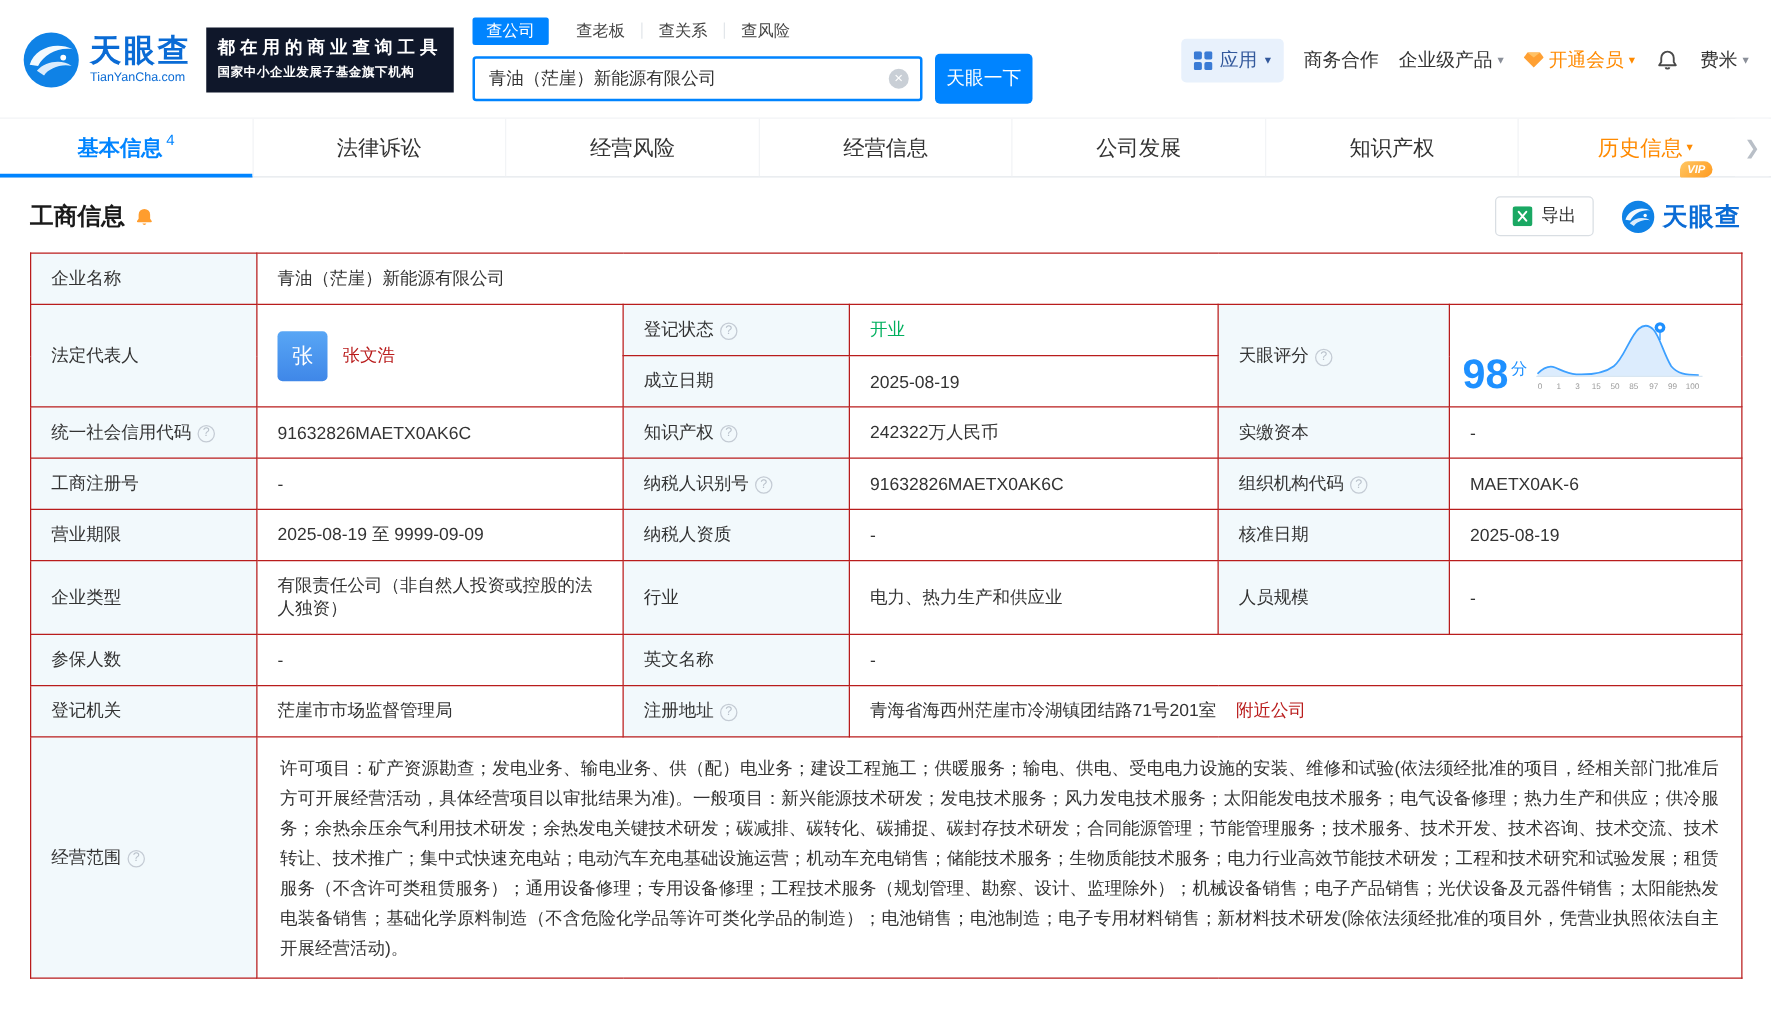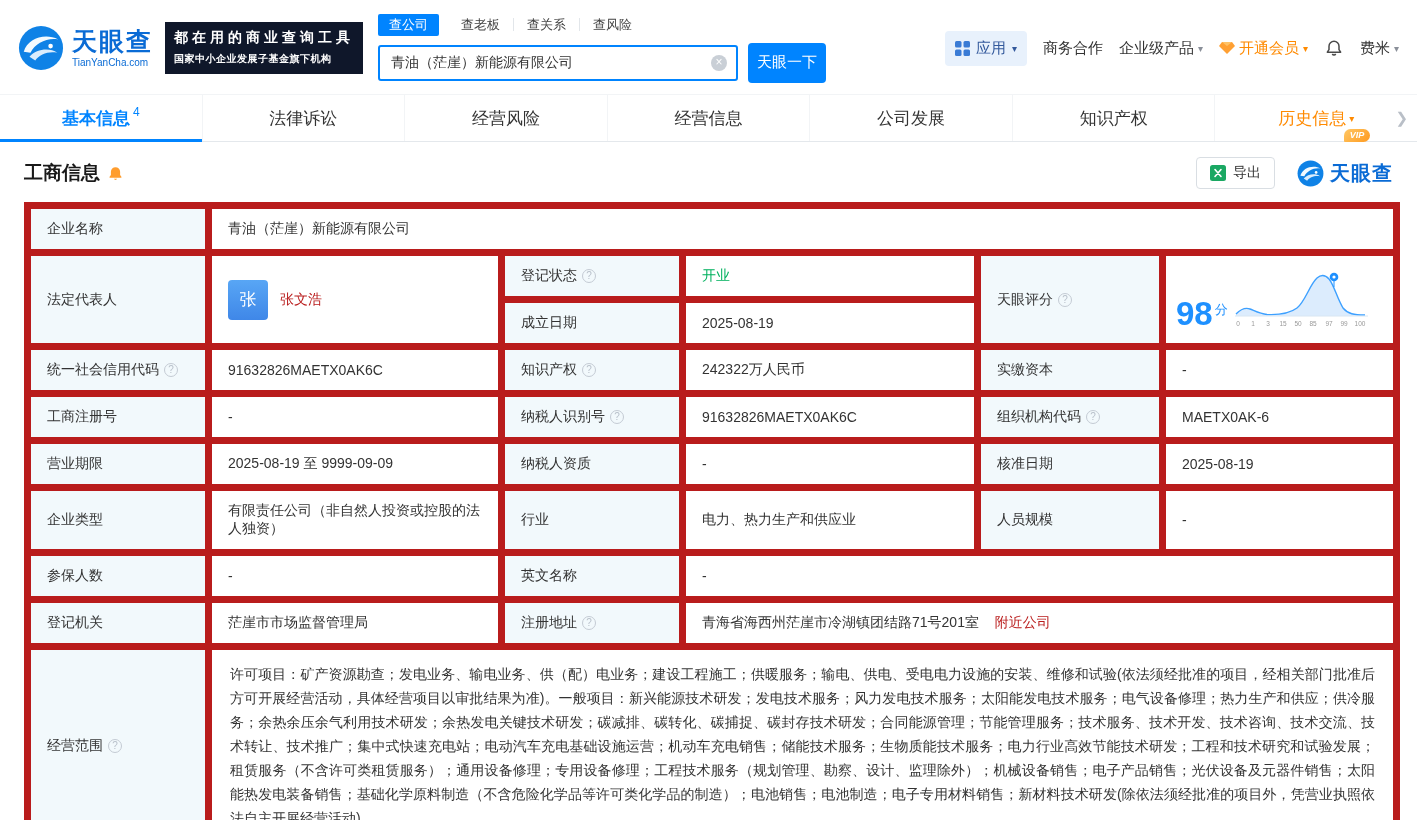--- a/index.html
+++ b/index.html
@@ -49,21 +49,21 @@
   .section-head{display:flex;align-items:center;padding:15px 24px 11px;}
   .section-title{font-size:19px;font-weight:bold;color:#1a1a1a;}
   .mon-bell{margin-left:7px;cursor:pointer;display:flex;}
   .head-right{margin-left:auto;display:flex;align-items:center;}
   .export-btn{display:flex;align-items:center;gap:7px;background:#fff;border:1px solid #d9dee3;border-radius:4px;padding:6px 13px;font-size:14px;color:#333;cursor:pointer;font-family:inherit;}
   .brand-mini{display:flex;align-items:center;gap:6px;margin-left:22px;}
   .brand-mini .bm-txt{font-size:20px;font-weight:bold;color:#0a6bd5;letter-spacing:1px;}
 
   
   .info-table{width:1369px;margin:2px 24px 0;border-collapse:collapse;table-layout:fixed;font-size:14px;}
-  .info-table td{border:7px solid #b91c1c;padding:11px 16px;color:#333;vertical-align:middle;}
+  .info-table td{border:1px solid #b91c1c;padding:11px 16px;color:#333;vertical-align:middle;}
   td.lbl{background:#f2f9fc;}
   .q{display:inline-block;width:14px;height:14px;line-height:12px;border:1px solid #c4cbd4;border-radius:50%;color:#b8c0ca;font-size:10px;text-align:center;margin-left:5px;vertical-align:1px;cursor:pointer;}
   .q::after{content:"?";}
   .link{color:#b91c1c;cursor:pointer;text-decoration:none;}
   .green{color:#00b05e;}
   .legal-cell{display:flex;align-items:center;gap:12px;}
   .avatar{width:40px;height:40px;border-radius:4px;background:linear-gradient(180deg,#58a6f5,#3f87e8);color:#fff;font-size:17px;display:flex;align-items:center;justify-content:center;flex:none;cursor:pointer;}
   .score-cell{padding:6px 10px !important;}
   .score-flex{display:flex;align-items:flex-end;gap:6px;}
   .score-num{display:flex;align-items:flex-start;color:#1e90ff;margin-top:14px;}

